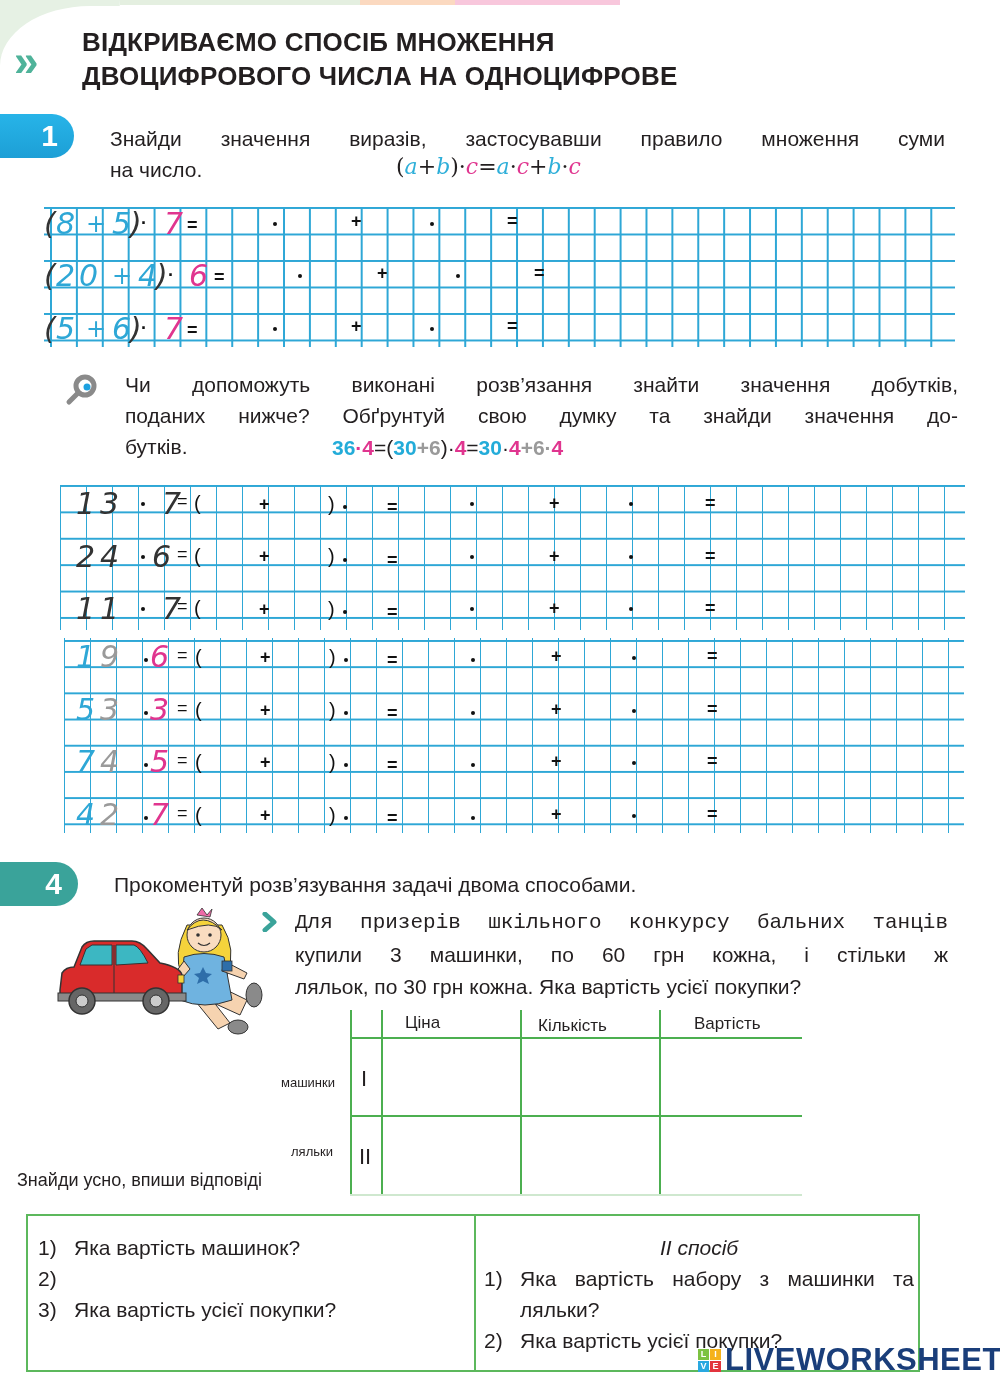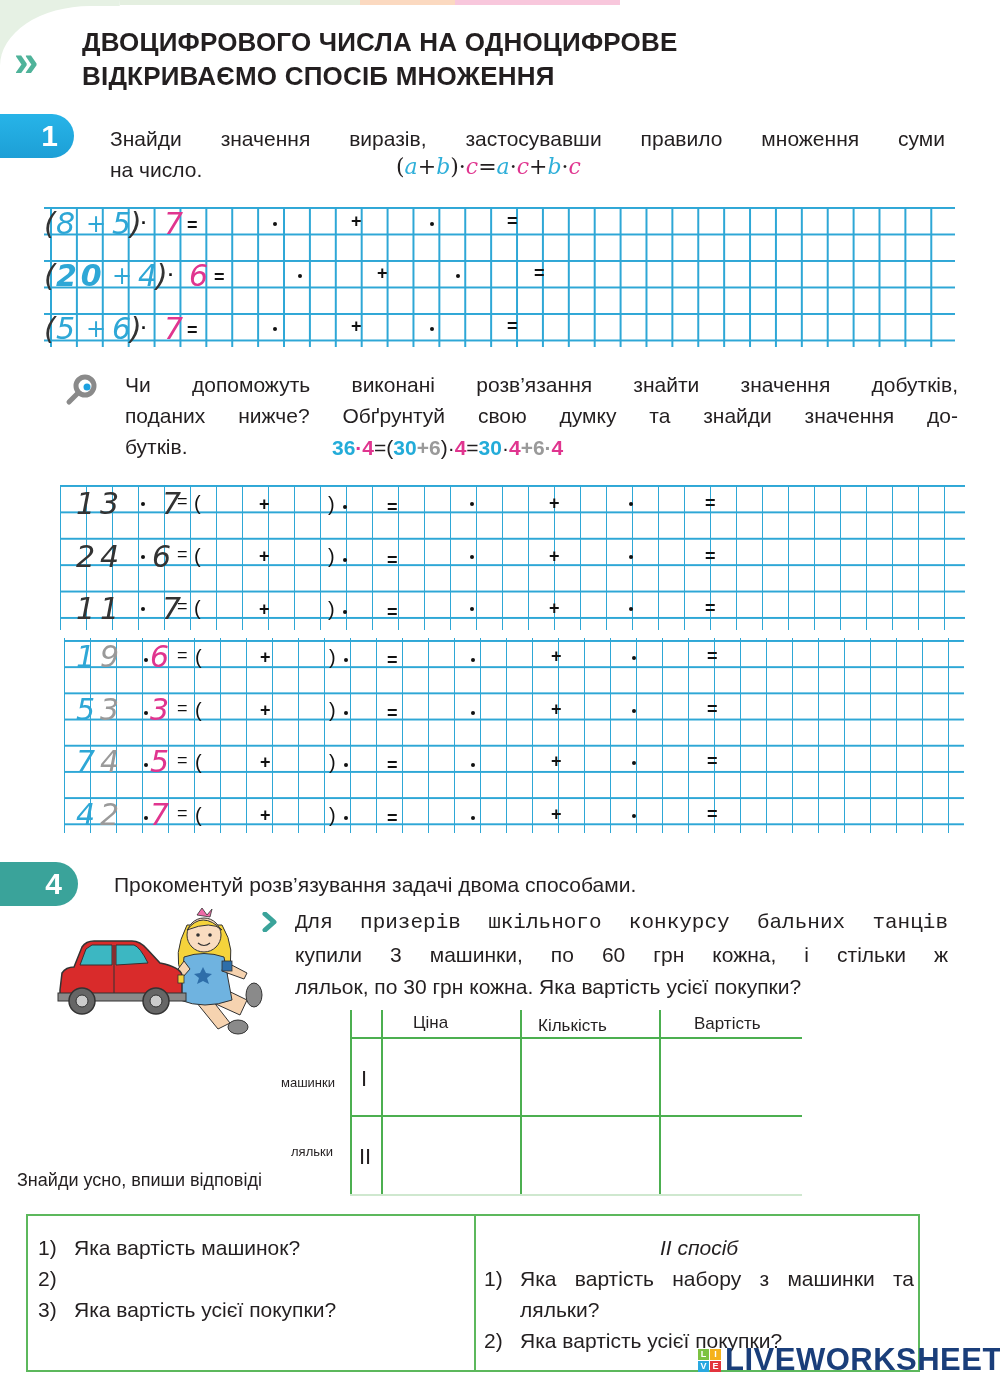--- a/index.html
+++ b/index.html
@@ -80,22 +80,22 @@
 
 <div class="abs top-green"></div>
 <div class="abs bar-green"></div>
 <div class="abs bar-orange"></div>
 <div class="abs bar-pink2" style="left:620px;width:0;"></div>
 <div class="abs" style="left:455px;top:0;width:165px;height:5px;background:#f8c7dc;"></div>
 <div class="abs top-white"></div>
 
 <div class="abs title-chevrons">»</div>
 <div class="abs title">
+  <div>ВІДКРИВАЄМО СПОСІБ МНОЖЕННЯ</div>
   <div>ДВОЦИФРОВОГО ЧИСЛА НА ОДНОЦИФРОВЕ</div>
-  <div>ВІДКРИВАЄМО СПОСІБ МНОЖЕННЯ</div>
 </div>
 
 <div class="abs badge badge-1">1</div>
 <div class="abs para just" style="left:110px;top:123px;width:835px;">Знайди значення виразів, застосувавши правило множення суми</div>
 <div class="abs para" style="left:110px;top:154px;">на число.</div>
 <div class="abs formula" style="left:396px;top:154px;">
   <span>(</span><span class="c-a">a</span><span>+</span><span class="c-b">b</span><span>)</span><span>·</span><span class="c-c">c</span><span>=</span><span class="c-a">a</span><span>·</span><span class="c-c">c</span><span>+</span><span class="c-b">b</span><span>·</span><span class="c-c">c</span>
 </div>
 
 <div class="abs grid g1">
@@ -110,21 +110,21 @@
     <span class="hw hw-mag" style="left:120px;top:0;">7</span>
     <span class="sym" style="left:143px;top:8px;">=</span>
     <span class="dot" style="left:229px;top:15px;"></span>
     <span class="sym" style="left:307px;top:4px;">+</span>
     <span class="dot" style="left:386px;top:15px;"></span>
     <span class="sym" style="left:463px;top:4px;">=</span>
   </div>
 
   <div>
     <span class="hw hw-dark" style="left:0;top:52px;">(</span>
-    <span class="hw hw-cyan" style="left:12px;top:52px;letter-spacing:4px;font-weight:bold;">20</span>
+    <span class="hw hw-cyan" style="left:12px;top:52px;letter-spacing:4px;">20</span>
     <span class="hw hw-cyan" style="left:68px;top:52px;font-size:24px;">+</span>
     <span class="hw hw-cyan" style="left:94px;top:52px;">4</span>
     <span class="hw hw-dark" style="left:112px;top:52px;">)</span>
     <span class="sym" style="left:124px;top:58px;">·</span>
     <span class="hw hw-mag" style="left:145px;top:52px;">6</span>
     <span class="sym" style="left:170px;top:60px;">=</span>
     <span class="dot" style="left:254px;top:67px;"></span>
     <span class="sym" style="left:333px;top:56px;">+</span>
     <span class="dot" style="left:412px;top:67px;"></span>
     <span class="sym" style="left:490px;top:56px;">=</span>
@@ -329,21 +329,21 @@
 
 <div class="abs ptable">
   <div class="vl" style="left:0;top:0;height:186px;"></div>
   <div class="vl" style="left:31px;top:0;height:186px;"></div>
   <div class="vl" style="left:170px;top:0;height:186px;"></div>
   <div class="vl" style="left:309px;top:0;height:186px;"></div>
   <div class="hl" style="left:0;top:27px;width:452px;"></div>
   <div class="hl" style="left:0;top:105px;width:452px;"></div>
   <div class="hl" style="left:0;top:184px;width:452px;background:#cfe8cf;"></div>
 
-  <span class="ph" style="left:55px;top:3px;margin-left:8px;">Ціна</span>
+  <span class="ph" style="left:55px;top:3px;">Ціна</span>
   <span class="ph" style="left:188px;top:6px;">Кількість</span>
   <span class="ph" style="left:344px;top:4px;">Вартість</span>
 
   <span class="roman" style="left:11px;top:56px;">I</span>
   <span class="roman" style="left:9px;top:134px;">II</span>
 
   <div style="position:absolute;left:33px;top:29px;width:136px;height:75px;"></div>
   <div style="position:absolute;left:172px;top:29px;width:136px;height:75px;"></div>
   <div style="position:absolute;left:311px;top:29px;width:140px;height:75px;"></div>
   <div style="position:absolute;left:33px;top:107px;width:136px;height:76px;"></div>

